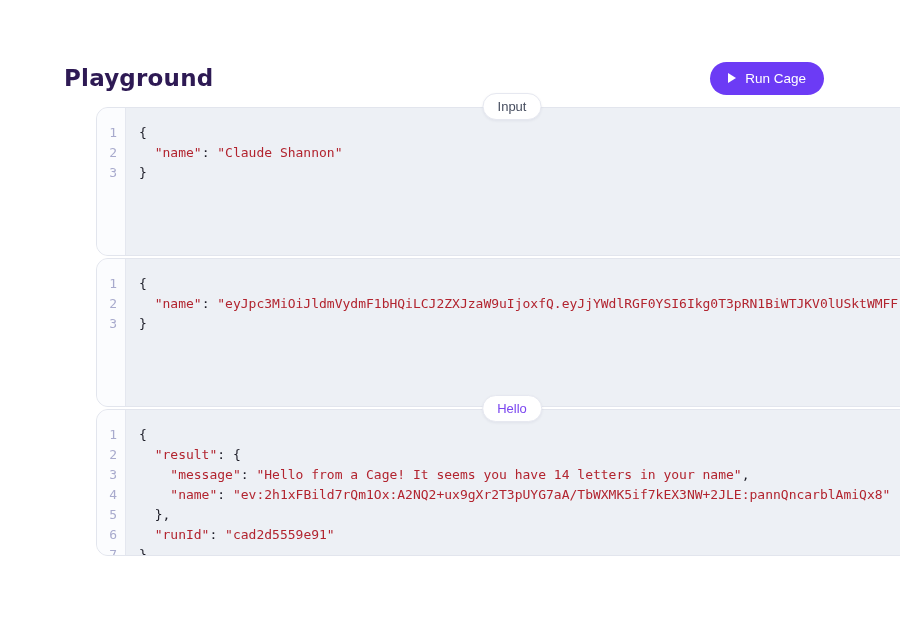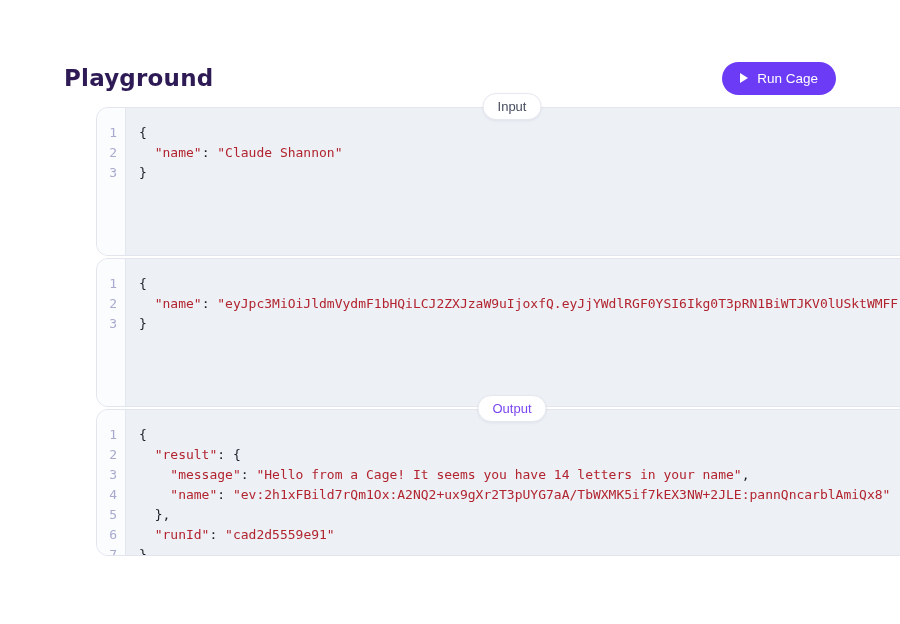--- a/index.html
+++ b/index.html
@@ -8,21 +8,21 @@
     --border:#e2e5ed; --gutter_border:#e4e7ef; --pill_border:#e6e8f0;
     --pill_muted:#454c5e; --pill_accent:#7a45f0;
   }
   *{box-sizing:border-box;}
   html,body{margin:0;padding:0;}
   body{
     width:900px;height:624px;position:relative;background:#ffffff;
     font-family:"Liberation Sans",sans-serif;overflow:hidden;
   }
   .header{
-    position:absolute;left:64px;right:64px;top:60px;height:36px;
+    position:absolute;left:64px;right:76px;top:60px;height:36px;
     display:flex;align-items:center;justify-content:space-between;
   }
   .page-title{
     margin:0;font-family:"DejaVu Sans",sans-serif;font-size:23px;font-weight:700;
     color:var(--title);letter-spacing:.2px;
   }
   .run-btn{
     display:inline-flex;align-items:center;gap:9px;height:33px;padding:12px 18px;
     background:var(--accent);color:#fff;border:none;border-radius:17px;
     font-family:"Liberation Sans",sans-serif;font-size:13.5px;font-weight:500;
@@ -101,21 +101,21 @@
           <div>1</div>
           <div>2</div>
           <div>3</div>
         </div>
       <pre class="code"><div><span class="tok-p">{</span></div><div><span class="tok-p">  </span><span class="tok-s">"name"</span><span class="tok-p">: </span><span class="tok-s">"eyJpc3MiOiJldmVydmF1bHQiLCJ2ZXJzaW9uIjoxfQ.eyJjYWdlRGF0YSI6Ikg0T3pRN1BiWTJKV0lUSktWMFF</span></div><div><span class="tok-p">}</span></div></pre>
     </div>
   </section>
 
   <section class="panel panel-output">
     <div class="pill pill-accent">
-      <span>Output</span>
+      <span>Hello</span>
     </div>
     <div class="editor">
       <div class="gutter">
           <div>1</div>
           <div>2</div>
           <div>3</div>
           <div>4</div>
           <div>5</div>
           <div>6</div>
           <div>7</div>

